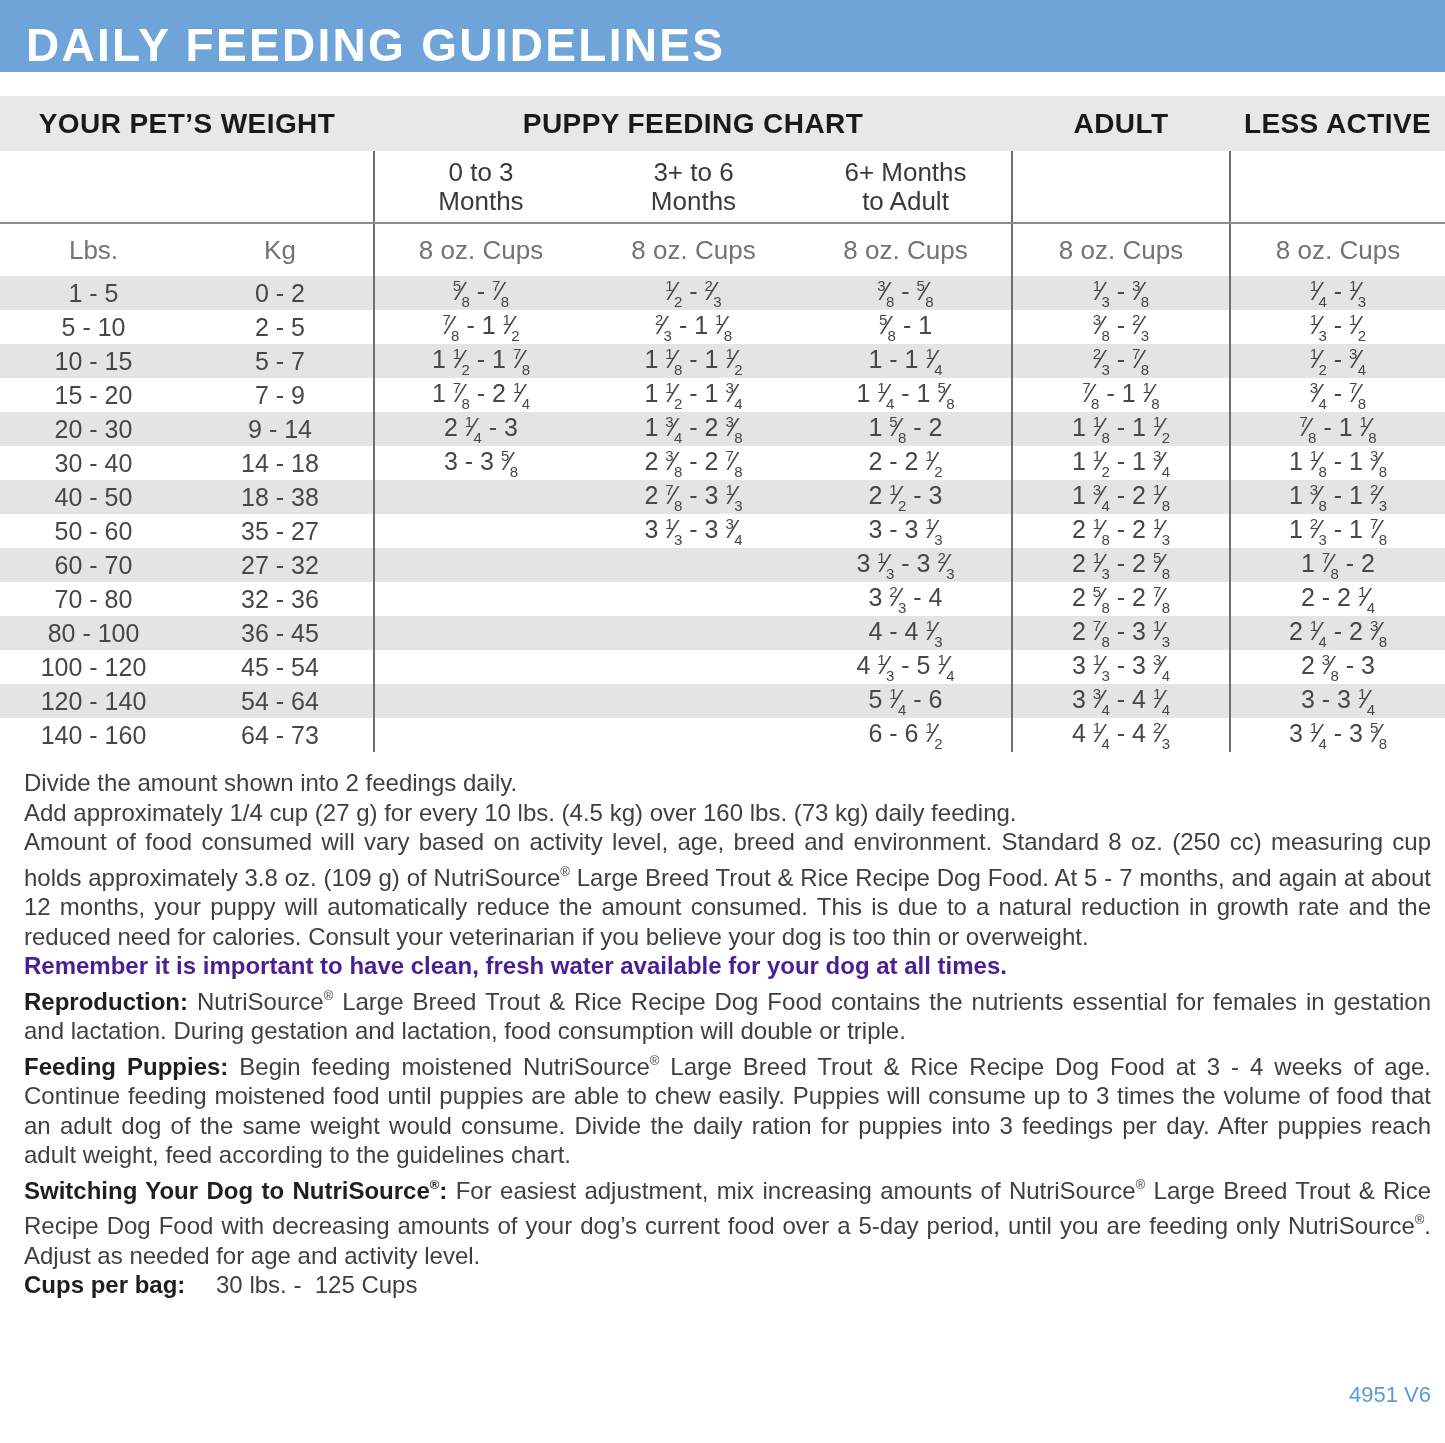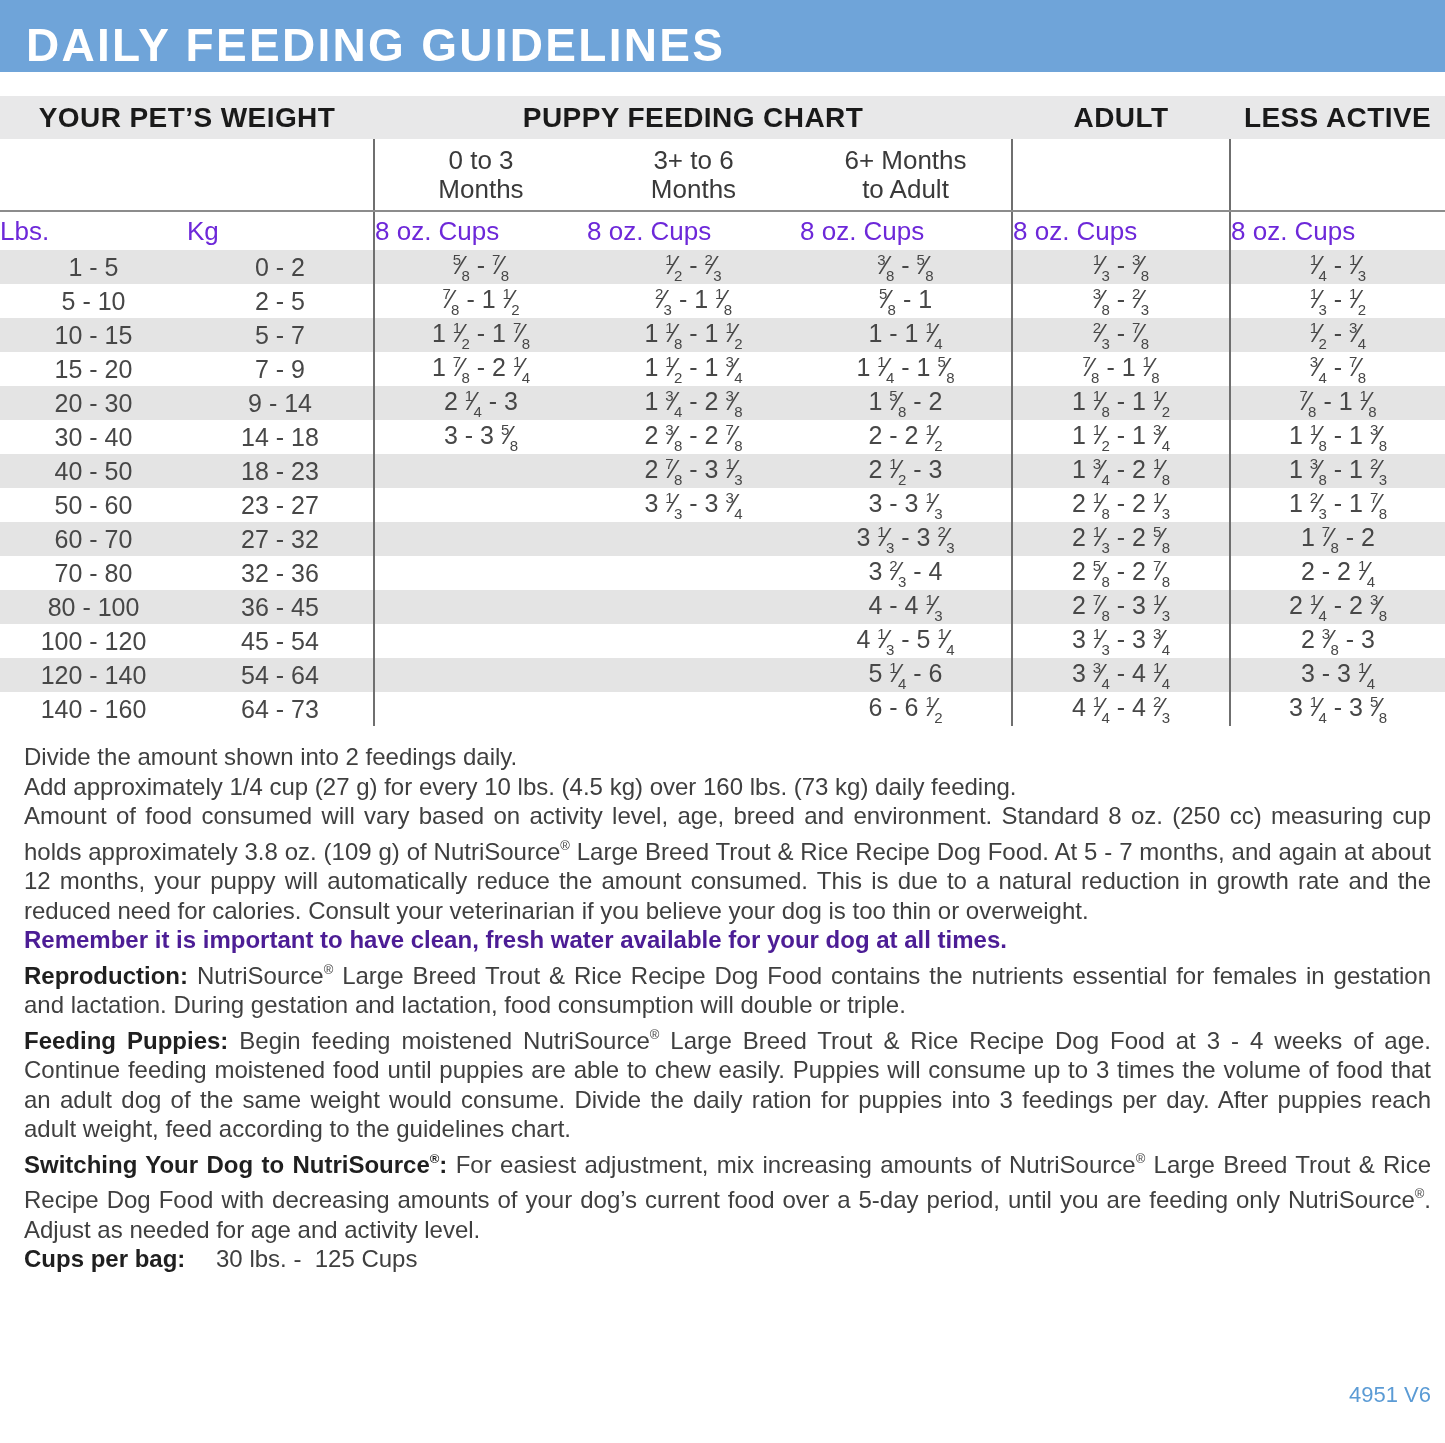--- a/index.html
+++ b/index.html
@@ -21,28 +21,28 @@
   
   .title-bar{height:72px;background:var(--title-blue);display:flex;align-items:flex-end;}
   .title-bar h1{
     margin:0 0 0 26px;font-size:46px;font-weight:700;letter-spacing:0.05em;
     color:#ffffff;white-space:nowrap;
   }
   
   table.feed{width:1445px;margin-top:24px;border-collapse:collapse;table-layout:fixed;}
   td{padding:0;}
   tr.band td{
-    background:var(--band-gray);height:43px;
+    background:var(--band-gray);height:55px;
     font-size:28px;font-weight:700;color:#1a1a1a;text-align:center;letter-spacing:0.015em;
   }
   tr.agehead td{
     height:72px;font-size:26px;line-height:29px;text-align:center;vertical-align:middle;
     color:#3a3a3a;border-bottom:2px solid var(--rule-gray);
   }
-  tr.units td{height:39px;font-size:26px;vertical-align:middle;color:#6d28d9;}
+  tr.units td{height:53px;font-size:26px;text-align:center;vertical-align:middle;color:#737373;}
   tbody.rows td{
     height:34px;font-size:25px;text-align:center;vertical-align:middle;color:#474747;
     white-space:nowrap;
   }
   tbody.rows tr:nth-child(odd) td{background:var(--stripe-gray);}
   .vline{border-left:2px solid var(--vline-gray);}
   
   .fr{white-space:nowrap;}
   .fr .nu{font-size:15px;vertical-align:9px;}
   .fr .sl{font-size:26px;margin:0 -2px;}
@@ -167,30 +167,30 @@
     <td>30 - 40</td>
     <td>14 - 18</td>
     <td class="vline frac-cell">3 - 3 <span class="fr"><span class="nu">5</span><span class="sl">⁄</span><span class="de">8</span></span></td>
     <td class="frac-cell">2 <span class="fr"><span class="nu">3</span><span class="sl">⁄</span><span class="de">8</span></span> - 2 <span class="fr"><span class="nu">7</span><span class="sl">⁄</span><span class="de">8</span></span></td>
     <td class="frac-cell">2 - 2 <span class="fr"><span class="nu">1</span><span class="sl">⁄</span><span class="de">2</span></span></td>
     <td class="vline frac-cell">1 <span class="fr"><span class="nu">1</span><span class="sl">⁄</span><span class="de">2</span></span> - 1 <span class="fr"><span class="nu">3</span><span class="sl">⁄</span><span class="de">4</span></span></td>
     <td class="vline frac-cell">1 <span class="fr"><span class="nu">1</span><span class="sl">⁄</span><span class="de">8</span></span> - 1 <span class="fr"><span class="nu">3</span><span class="sl">⁄</span><span class="de">8</span></span></td>
   </tr>
       <tr>
     <td>40 - 50</td>
-    <td>18 - 23</td>
+    <td>18 - 38</td>
     <td class="vline frac-cell"></td>
     <td class="frac-cell">2 <span class="fr"><span class="nu">7</span><span class="sl">⁄</span><span class="de">8</span></span> - 3 <span class="fr"><span class="nu">1</span><span class="sl">⁄</span><span class="de">3</span></span></td>
     <td class="frac-cell">2 <span class="fr"><span class="nu">1</span><span class="sl">⁄</span><span class="de">2</span></span> - 3</td>
     <td class="vline frac-cell">1 <span class="fr"><span class="nu">3</span><span class="sl">⁄</span><span class="de">4</span></span> - 2 <span class="fr"><span class="nu">1</span><span class="sl">⁄</span><span class="de">8</span></span></td>
     <td class="vline frac-cell">1 <span class="fr"><span class="nu">3</span><span class="sl">⁄</span><span class="de">8</span></span> - 1 <span class="fr"><span class="nu">2</span><span class="sl">⁄</span><span class="de">3</span></span></td>
   </tr>
       <tr>
     <td>50 - 60</td>
-    <td>23 - 27</td>
+    <td>35 - 27</td>
     <td class="vline frac-cell"></td>
     <td class="frac-cell">3 <span class="fr"><span class="nu">1</span><span class="sl">⁄</span><span class="de">3</span></span> - 3 <span class="fr"><span class="nu">3</span><span class="sl">⁄</span><span class="de">4</span></span></td>
     <td class="frac-cell">3 - 3 <span class="fr"><span class="nu">1</span><span class="sl">⁄</span><span class="de">3</span></span></td>
     <td class="vline frac-cell">2 <span class="fr"><span class="nu">1</span><span class="sl">⁄</span><span class="de">8</span></span> - 2 <span class="fr"><span class="nu">1</span><span class="sl">⁄</span><span class="de">3</span></span></td>
     <td class="vline frac-cell">1 <span class="fr"><span class="nu">2</span><span class="sl">⁄</span><span class="de">3</span></span> - 1 <span class="fr"><span class="nu">7</span><span class="sl">⁄</span><span class="de">8</span></span></td>
   </tr>
       <tr>
     <td>60 - 70</td>
     <td>27 - 32</td>
     <td class="vline frac-cell"></td>

